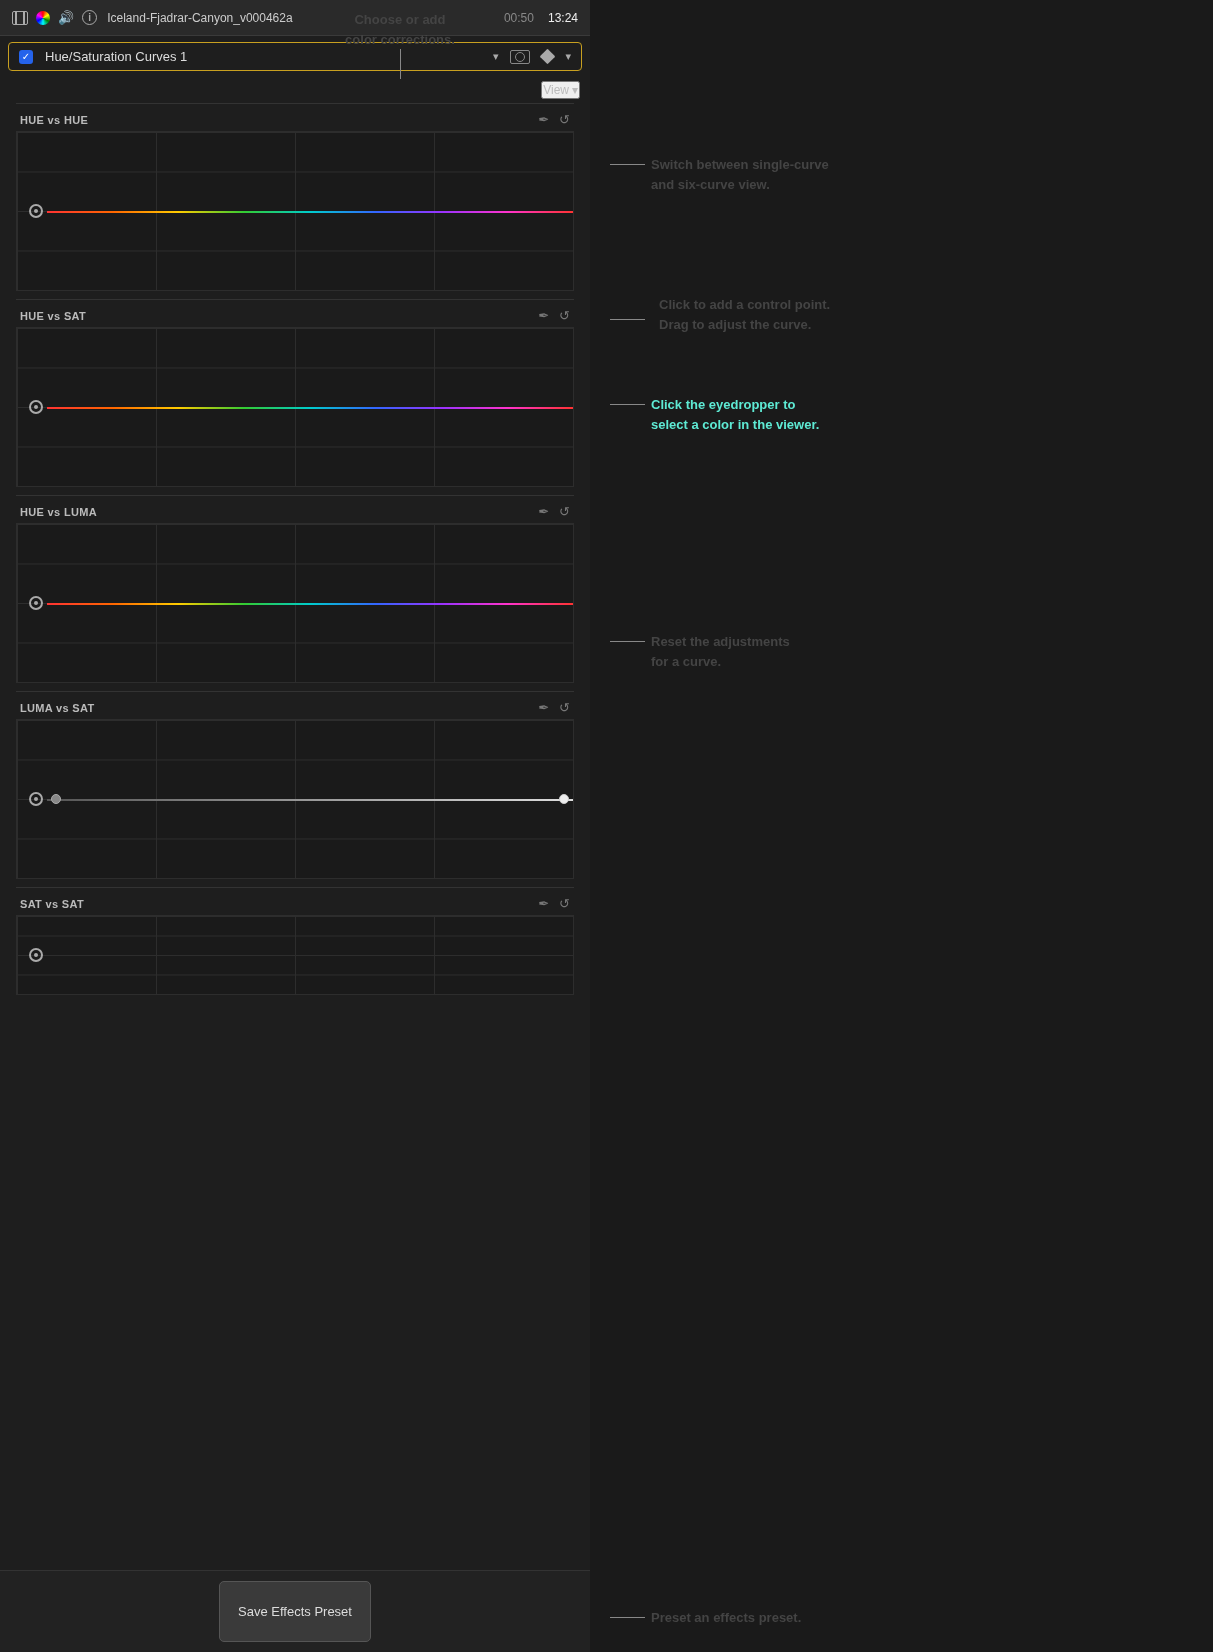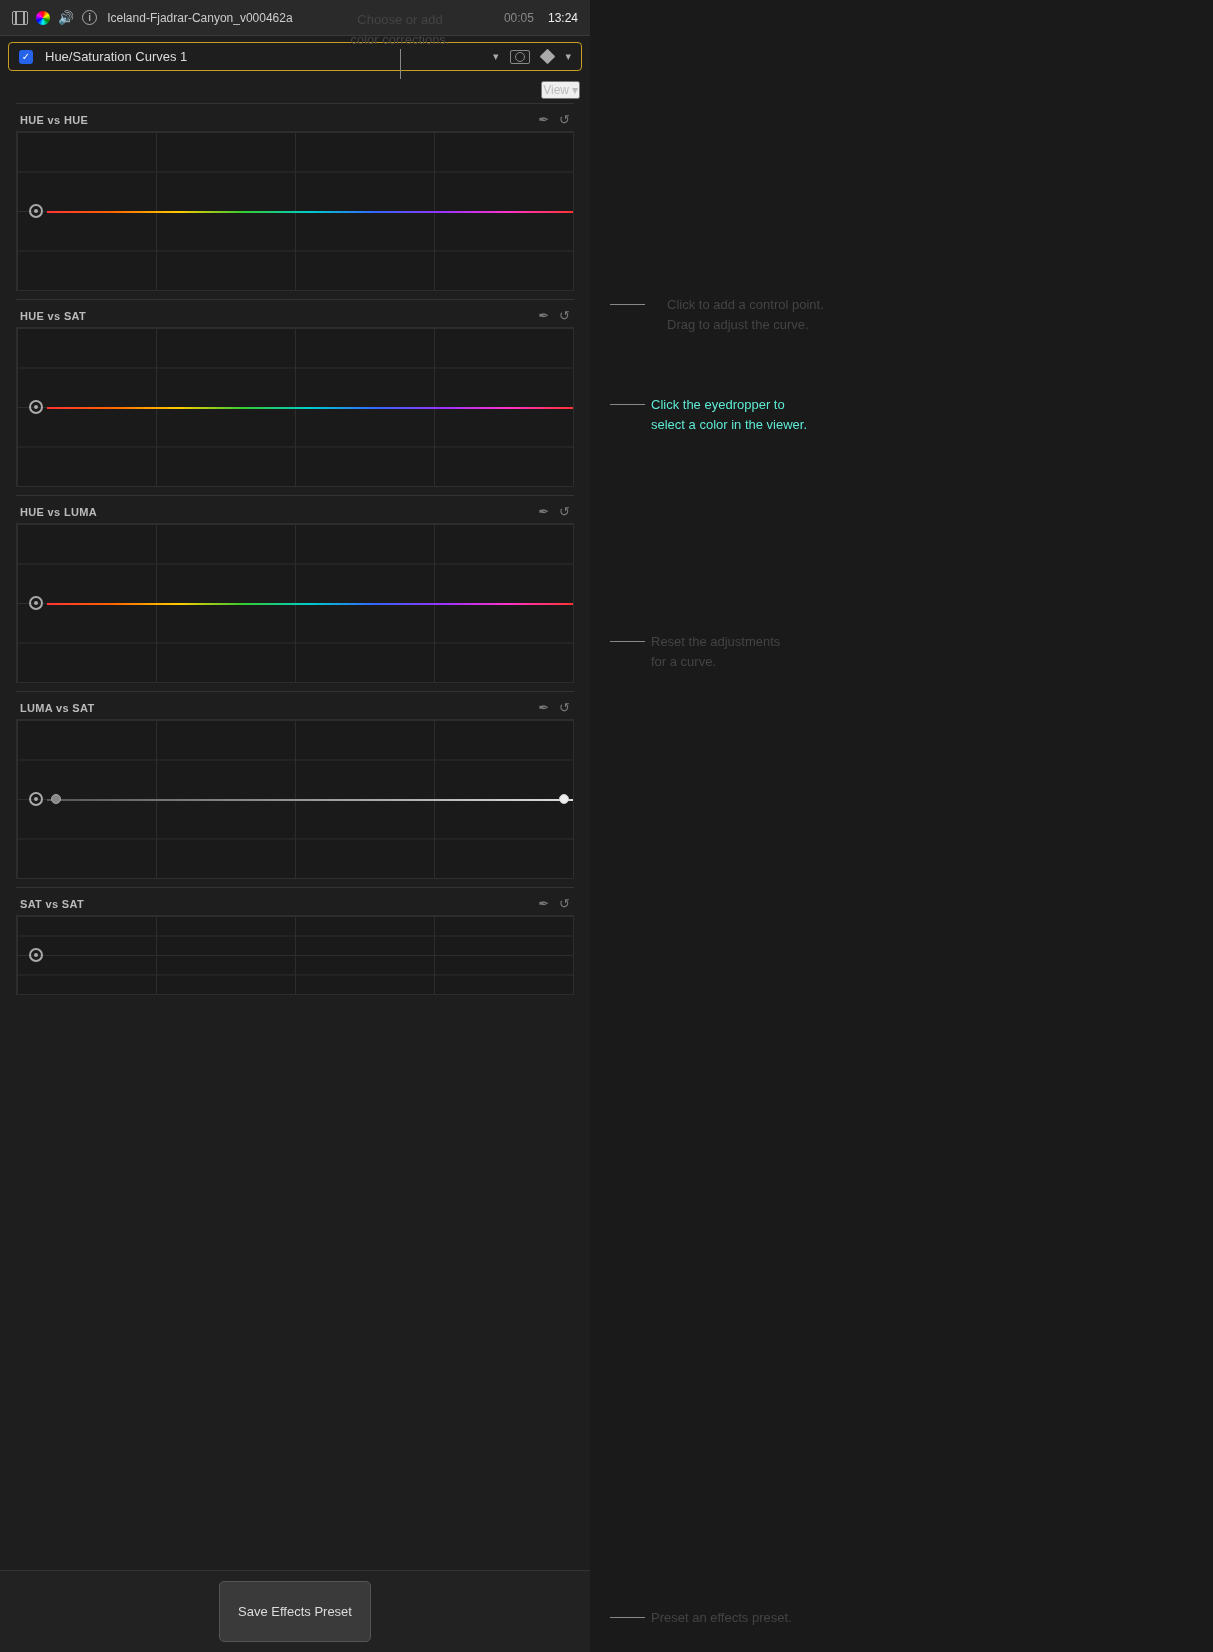--- a/index.html
+++ b/index.html
@@ -271,21 +271,21 @@
           <span style="position:absolute;right:2px;top:0;width:2px;height:100%;background:#aaa;"></span>
         </span>
 
         <span style="display:inline-block;width:14px;height:14px;background:conic-gradient(red, yellow, green, cyan, blue, magenta, red);border-radius:50%;"></span>
 
         <span style="font-size:13px;color:#aaa;">🔊</span>
 
         <span style="font-size:13px;color:#aaa;font-weight:bold;border:1.5px solid #aaa;border-radius:50%;width:15px;height:15px;display:inline-flex;align-items:center;justify-content:center;font-size:10px;">i</span>
       </div>
       <span class="header-filename">Iceland-Fjadrar-Canyon_v000462a</span>
-      <span class="header-timecode">00:05</span>
+      <span class="header-timecode">00:50</span>
       <span class="header-timecode-accent">13:24</span>
     </div>
 
     <div class="effect-bar">
       <div class="effect-checkbox"></div>
       <span class="effect-name">Hue/Saturation Curves 1</span>
       <span class="effect-dropdown-arrow">▾</span>
       <div class="effect-bar-actions">
 
         <div style="width:20px;height:14px;border:1.5px solid #888;border-radius:2px;position:relative;display:flex;align-items:center;justify-content:center;">
@@ -396,31 +396,37 @@
     </div>
 
     <div style="flex:1;min-height:20px;"></div>
 
     <div class="save-bar">
       <button class="save-button">Save Effects Preset</button>
     </div>
 
   </div>
 
-  <div style="flex:1;position:relative;padding-top:24px;">
+  <div style="flex:1;position:relative;padding-top:24px;font-weight:bold;">
 
     <div style="position:absolute;top:10px;left:-300px;width:220px;text-align:center;">
       <span style="font-size:13px;color:#444;line-height:1.5;">Choose or add<br>color corrections.</span>
       
       <div style="width:1px;height:30px;background:#888;margin:0 auto;"></div>
     </div>
 
+    <div style="position:absolute;top:155px;left:20px;">
+      <div style="display:flex;align-items:flex-start;gap:0;">
+        <div style="width:35px;height:1px;background:#888;margin-top:9px;flex-shrink:0;"></div>
+        <span style="font-size:13px;color:#444;line-height:1.5;padding-left:6px;">Switch between single-curve<br>and six-curve view.</span>
+      </div>
+    </div>
 
     <div style="position:absolute;top:295px;left:20px;">
-      <div style="display:flex;align-items:flex-start;gap:16px;">
+      <div style="display:flex;align-items:center;gap:8px;">
         <div style="width:35px;height:1px;background:#888;margin-top:9px;flex-shrink:0;"></div>
         <span style="font-size:13px;color:#444;line-height:1.5;padding-left:6px;">Click to add a control point.<br>Drag to adjust the curve.</span>
       </div>
     </div>
 
     <div style="position:absolute;top:395px;left:20px;">
       <div style="display:flex;align-items:flex-start;gap:0;">
         <div style="width:35px;height:1px;background:#888;margin-top:9px;flex-shrink:0;"></div>
         <span style="font-size:13px;color:#5eead4;line-height:1.5;padding-left:6px;">Click the eyedropper to<br>select a color in the viewer.</span>
       </div>

